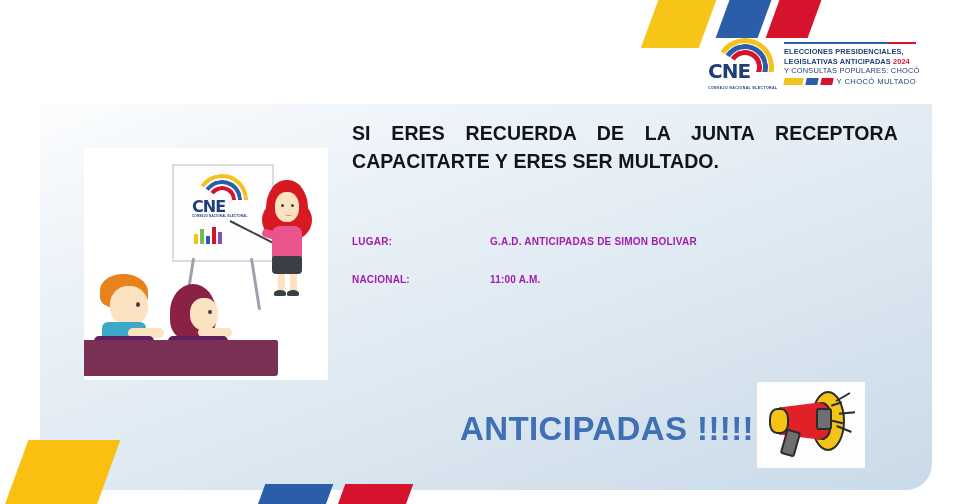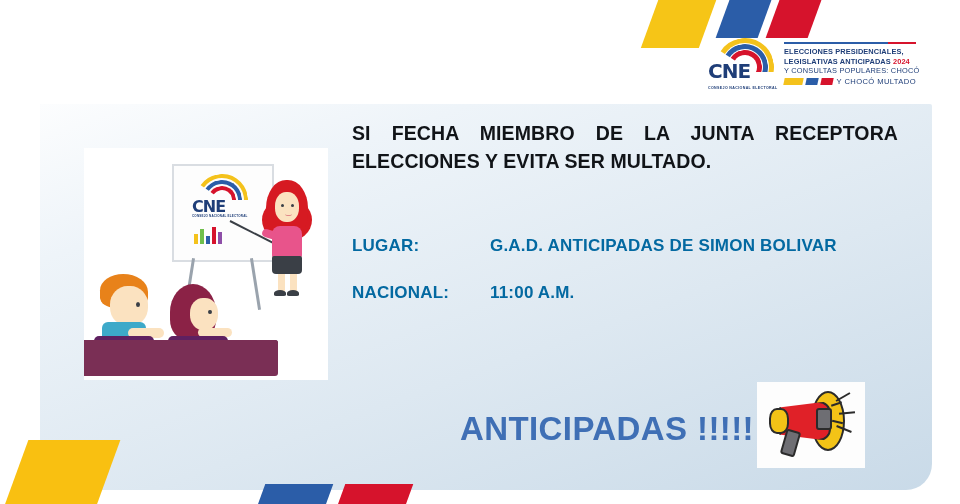--- a/index.html
+++ b/index.html
@@ -273,23 +273,23 @@
   .details {
     position: absolute;
     left: 352px;
     top: 236px;
     width: 546px;
   }
   .det-row {
     display: flex;
     align-items: flex-start;
     margin-bottom: 27px;
-    font-size: 17px;
-    font-weight: bold;
-    color: #0369a1;
+    font-size: 10px;
+    font-weight: bold;
+    color: #a21caf;
     letter-spacing: .2px;
   }
   .det-label { width: 138px; flex: 0 0 138px; }
   .det-value { white-space: nowrap; }
 
   .cta {
     position: absolute;
     left: 460px;
     top: 410px;
     font-size: 33px;
@@ -449,22 +449,22 @@
       <span class="sf-arm"></span>
     </div>
 
     <div class="chair-l"></div>
     <div class="chair-r"></div>
     <div class="desk-top"></div>
     <div class="desk"></div>
   </div>
 
   <div class="headline">
-    <span class="ln j">SI FECHA MIEMBRO DE LA JUNTA RECEPTORA</span>
-    <span class="ln">ELECCIONES Y EVITA SER MULTADO.</span>
+    <span class="ln j">SI ERES RECUERDA DE LA JUNTA RECEPTORA</span>
+    <span class="ln">CAPACITARTE Y ERES SER MULTADO.</span>
   </div>
 
   <div class="details">
     <div class="det-row">
       <span class="det-label">LUGAR:</span>
       <span class="det-value">G.A.D. ANTICIPADAS DE SIMON BOLIVAR</span>
     </div>
     <div class="det-row">
       <span class="det-label">NACIONAL:</span>
       <span class="det-value">11:00 A.M.</span>

